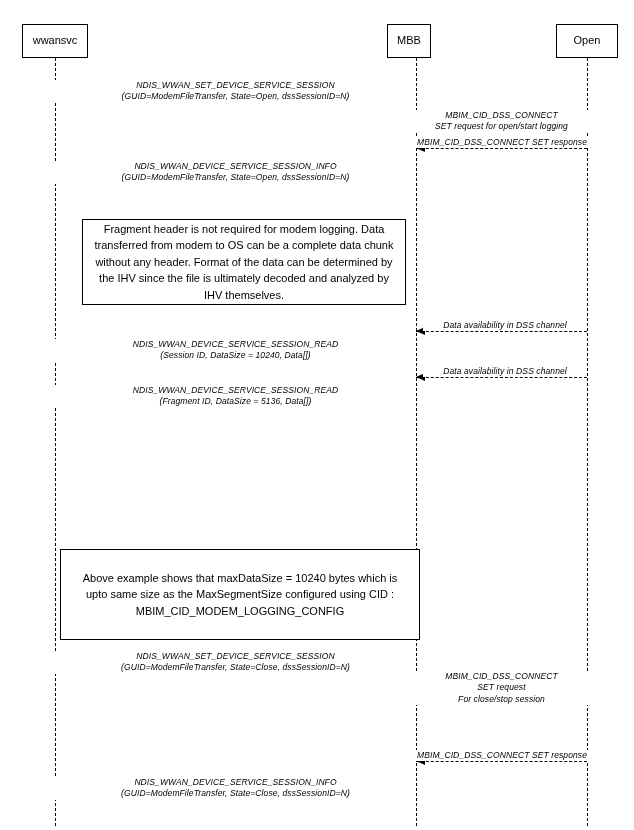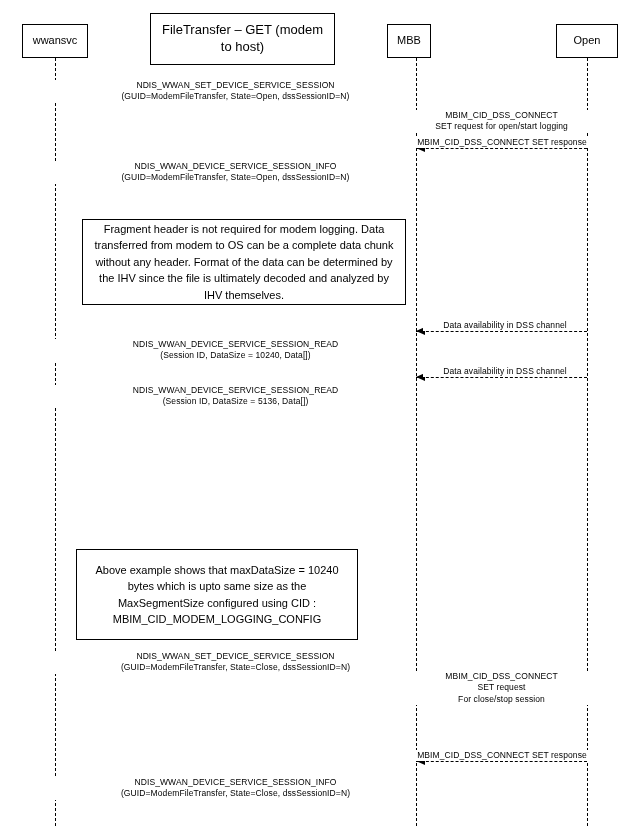--- a/index.html
+++ b/index.html
@@ -101,32 +101,30 @@
   }
   .msg-label {
     position: absolute;
     text-align: center;
     font-size: 8.5px;
     line-height: 1.35;
     color: #000000;
     background: #ffffff;
     letter-spacing: 0.1px;
     white-space: nowrap;
+    font-style: italic;
   }
   .msg-label .l1 { display: block; }
   .msg-label .l2 { display: block; }
 </style>
 </head>
 <body>
 
 <div id="canvas">
 
-  <div class="title-box" style="left:150px; top:13px; width:185px; height:52px;">
-    <span>FileTransfer – GET (modem to host)</span>
-  </div>
 
   <div class="actor-box" style="left:22px; top:24px; width:66px; height:34px;">
     <span>wwansvc</span>
   </div>
 
   <div class="actor-box" style="left:387px; top:24px; width:44px; height:34px;">
     <span>MBB</span>
   </div>
 
   <div class="actor-box" style="left:556px; top:24px; width:62px; height:34px;">
@@ -199,26 +197,26 @@
     <div class="msg-label" style="left:7px; top:-11px; width:164px;">
       <span class="l1">Data availability in DSS channel</span>
     </div>
   </div>
 
   <div class="msg" style="left:55px; top:397px; width:361px;">
     <div class="msg-line" style="width:361px;"></div>
     <div class="arrowhead left" style="left:0px;"></div>
     <div class="msg-label" style="left:0px; top:-12px; width:361px;">
       <span class="l1">NDIS_WWAN_DEVICE_SERVICE_SESSION_READ</span>
-      <span class="l2">(Session ID, DataSize = 5136, Data[])</span>
-    </div>
-  </div>
-
-
-  <div class="note-box" style="left:76px; top:549px; width:282px; height:91px;">
+      <span class="l2">(Fragment ID, DataSize = 5136, Data[])</span>
+    </div>
+  </div>
+
+
+  <div class="note-box" style="left:60px; top:549px; width:360px; height:91px;">
     <span>Above example shows that maxDataSize = 10240 bytes which is upto same size as the MaxSegmentSize configured using CID : MBIM_CID_MODEM_LOGGING_CONFIG</span>
   </div>
 
   <div class="msg" style="left:55px; top:663px; width:361px;">
     <div class="msg-line" style="width:361px;"></div>
     <div class="arrowhead right" style="left:352px;"></div>
     <div class="msg-label" style="left:0px; top:-12px; width:361px;">
       <span class="l1">NDIS_WWAN_SET_DEVICE_SERVICE_SESSION</span>
       <span class="l2">(GUID=ModemFileTransfer, State=Close, dssSessionID=N)</span>
     </div>

